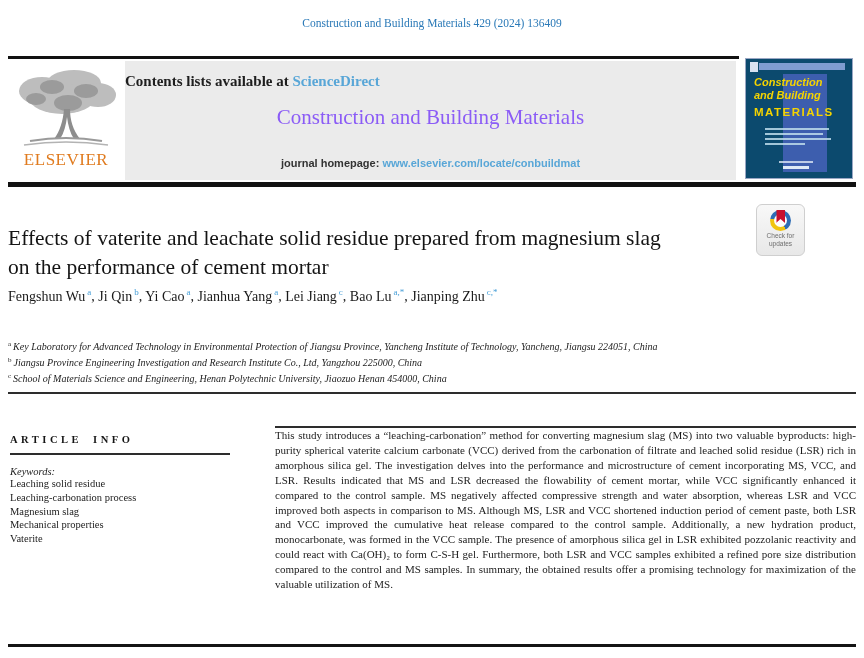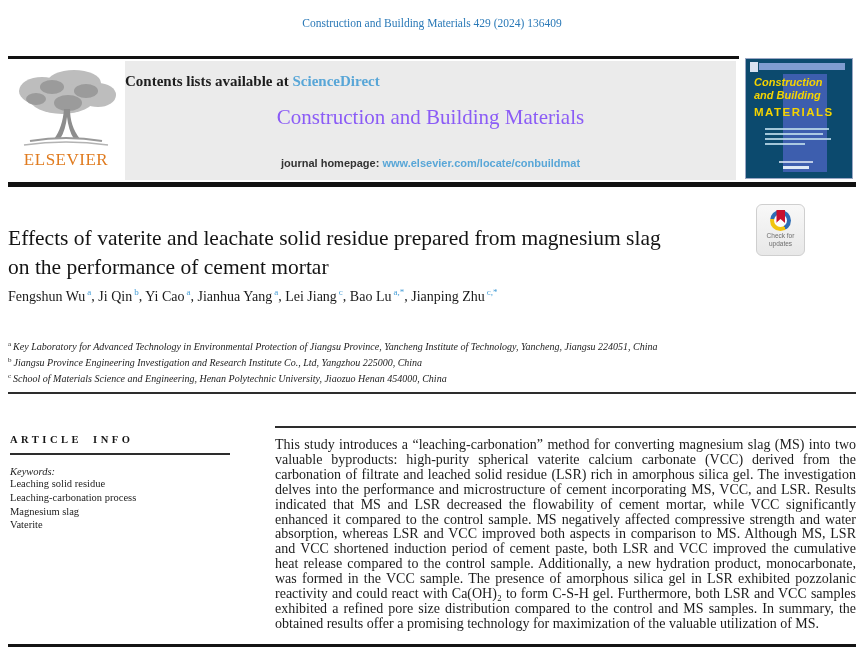--- a/index.html
+++ b/index.html
@@ -61,21 +61,21 @@
   
   .rule-mid{position:absolute;left:8px;top:392px;width:848px;height:2px;background:#2d2d2d;}
   .rule-bottom{position:absolute;left:8px;top:644px;width:848px;height:3px;background:#141414;}
   
   .info-col{position:absolute;left:10px;top:418px;width:220px;margin-top:16px;}
   .abs-col{position:absolute;left:275px;top:418px;width:581px;}
   .sec-header{font-size:10.5px;font-weight:bold;letter-spacing:3.5px;word-spacing:5px;color:#151515;}
   .sec-rule{height:2px;background:#2d2d2d;margin-top:8px;}
   .keywords-label{font-style:italic;font-size:10.5px;margin-top:11px;}
   .keyword{font-size:10.5px;line-height:13.8px;}
-  .abs-text{font-size:14px;line-height:14.9px;text-align:justify;margin-top:10px;color:#1b1b1b;}
+  .abs-text{font-size:11px;line-height:14.9px;text-align:justify;color:#1b1b1b;}
 </style>
 </head>
 <body>
 
 <div class="journal-ref">Construction and Building Materials 429 (2024) 136409</div>
 
 <div class="bar-top"></div>
 
 <div class="band">
   <div class="contents-line">
@@ -164,20 +164,21 @@
 
 <div class="rule-mid"></div>
 
 <div class="info-col">
   <div class="sec-header">ARTICLE INFO</div>
   <div class="sec-rule"></div>
   <div class="keywords-label">Keywords:</div>
   <div class="keyword">Leaching solid residue</div>
   <div class="keyword">Leaching-carbonation process</div>
   <div class="keyword">Magnesium slag</div>
+  <div class="keyword">Mechanical properties</div>
   <div class="keyword">Vaterite</div>
 </div>
 
 <div class="abs-col">
   <div class="sec-rule"></div>
   <div class="abs-text">This study introduces a “leaching-carbonation” method for converting magnesium slag (MS) into two valuable byproducts: high-purity spherical vaterite calcium carbonate (VCC) derived from the carbonation of filtrate and leached solid residue (LSR) rich in amorphous silica gel. The investigation delves into the performance and microstructure of cement incorporating MS, VCC, and LSR. Results indicated that MS and LSR decreased the flowability of cement mortar, while VCC significantly enhanced it compared to the control sample. MS negatively affected compressive strength and water absorption, whereas LSR and VCC improved both aspects in comparison to MS. Although MS, LSR and VCC shortened induction period of cement paste, both LSR and VCC improved the cumulative heat release compared to the control sample. Additionally, a new hydration product, monocarbonate, was formed in the VCC sample. The presence of amorphous silica gel in LSR exhibited pozzolanic reactivity and could react with Ca(OH)₂ to form C-S-H gel. Furthermore, both LSR and VCC samples exhibited a refined pore size distribution compared to the control and MS samples. In summary, the obtained results offer a promising technology for maximization of the valuable utilization of MS.</div>
 </div>
 
 <div class="rule-bottom"></div>
 

